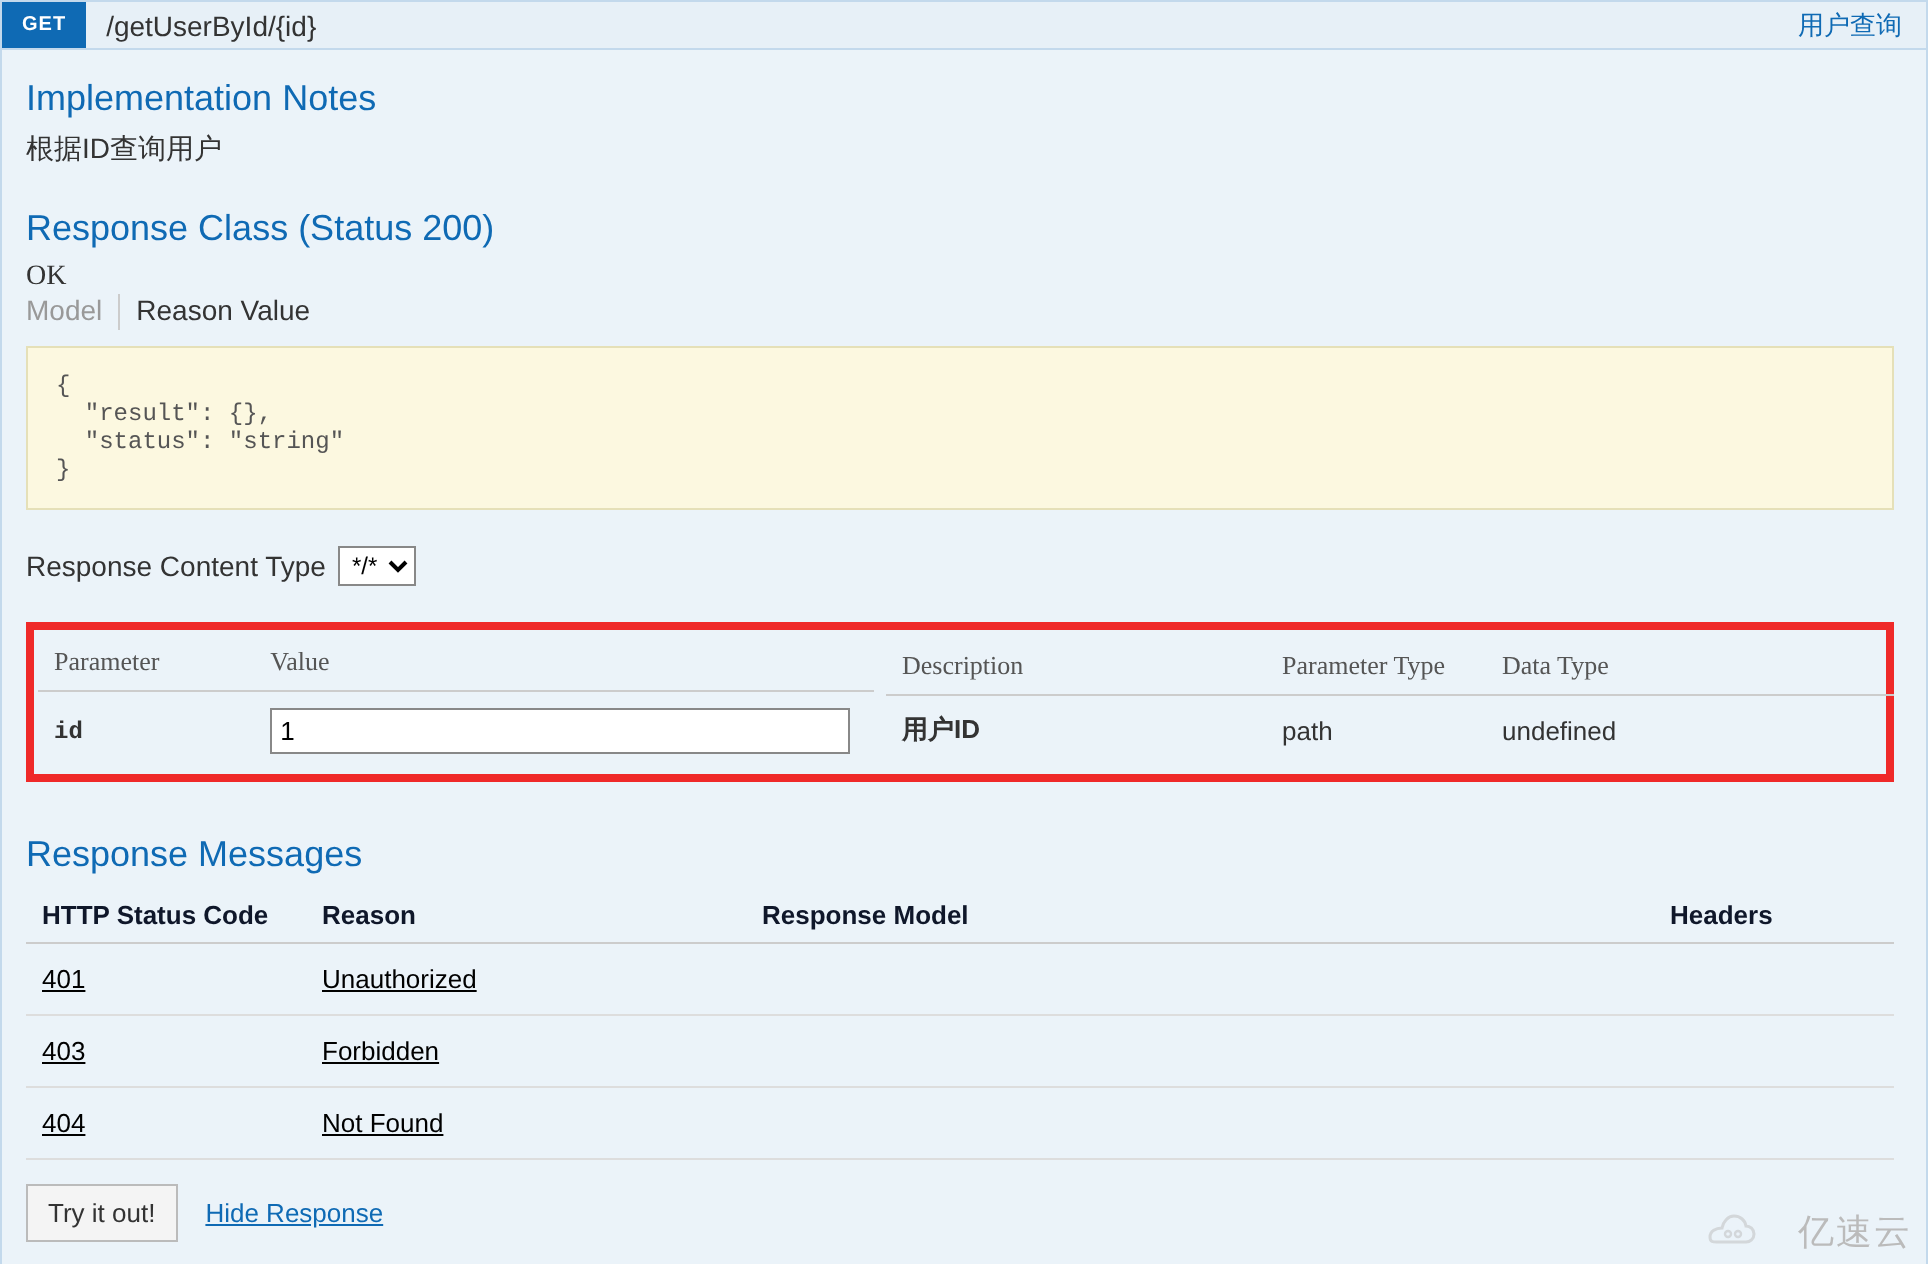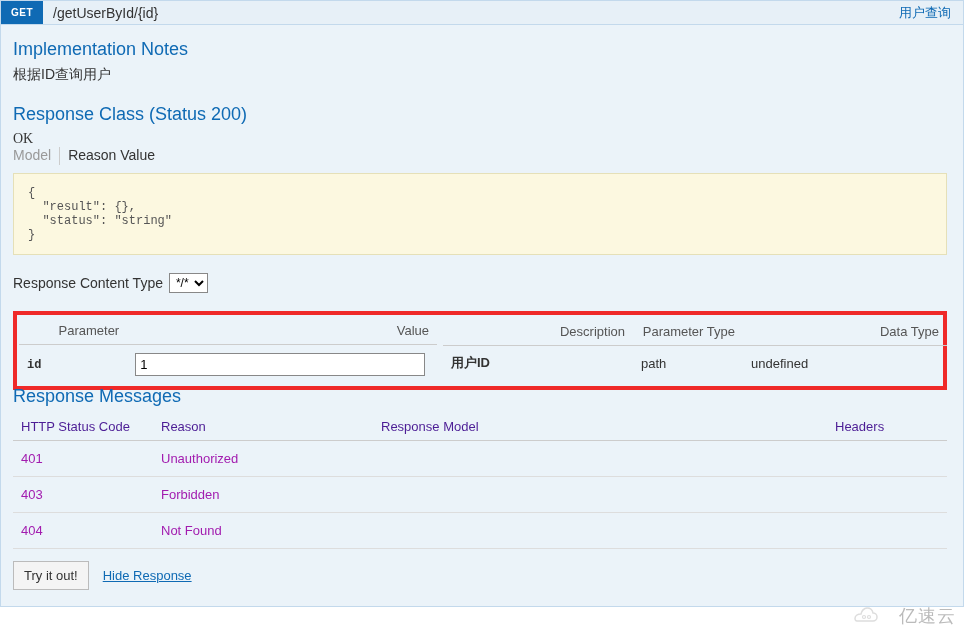--- a/index.html
+++ b/index.html
@@ -98,25 +98,26 @@
       padding: 1px 2px;
       border: 1px solid #888;
       background: #fff;
     }
     .params-table {
       width: 100%;
       border-collapse: collapse;
       font-size: 13px;
     }
     .params-table th {
-      text-align: right;
+      text-align: left;
       font-weight: normal;
       color: #555;
       padding: 6px 8px;
       border-bottom: 1px solid #ccc;
+      font-family: Liberation Serif, serif;
     }
     .params-table td {
       padding: 8px 8px;
       vertical-align: middle;
     }
     .param-name {
       font-family: "Courier New", monospace;
       font-weight: bold;
       font-size: 12px;
     }
@@ -131,29 +132,30 @@
       padding: 2px;
     }
     .response-table {
       width: 100%;
       border-collapse: collapse;
       font-size: 13px;
       margin-top: 4px;
     }
     .response-table th {
       text-align: left;
-      font-weight: normal;
-      color: #4c1d95;
+      font-weight: bold;
+      color: #0f172a;
       padding: 6px 8px;
       border-bottom: 1px solid #ccc;
     }
     .response-table td {
       padding: 10px 8px;
       border-bottom: 1px solid #ddd;
-      color: #a21caf;
+      color: #000000;
+      text-decoration: underline;
     }
     .bold { font-weight: bold; color: #333; }
     .actions {
       display: flex;
       align-items: center;
       margin-top: 12px;
       gap: 14px;
     }
     .try-btn {
       padding: 6px 10px;
@@ -182,21 +184,21 @@
       margin-top: 25px;
     }
     .watermark svg { opacity: 0.5; }
     .col-param { width: 110px; }
     .col-value { width: 310px; }
     .col-desc { width: 190px; }
     .col-ptype { width: 110px; }
     .col-dtype { width: auto; }
     .col-code { width: 140px; }
     .col-reason { width: 220px; }
-    .mt { margin-top: 6px; }
+    .mt { margin-top: 35px; }
   </style>
 </head>
 <body>
 
 <div class="container">
   <div class="header-bar">
     <span class="method-badge">GET</span>
     <span class="path">/getUserById/{id}</span>
     <span class="summary">用户查询</span>
   </div>

